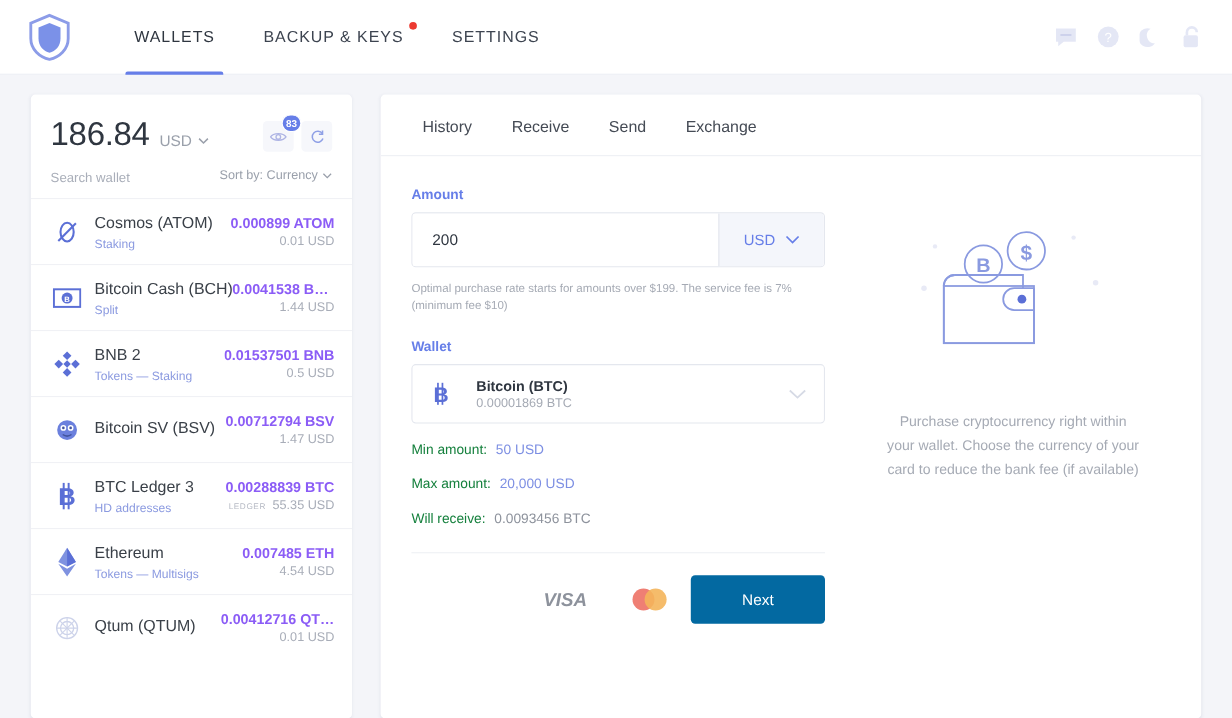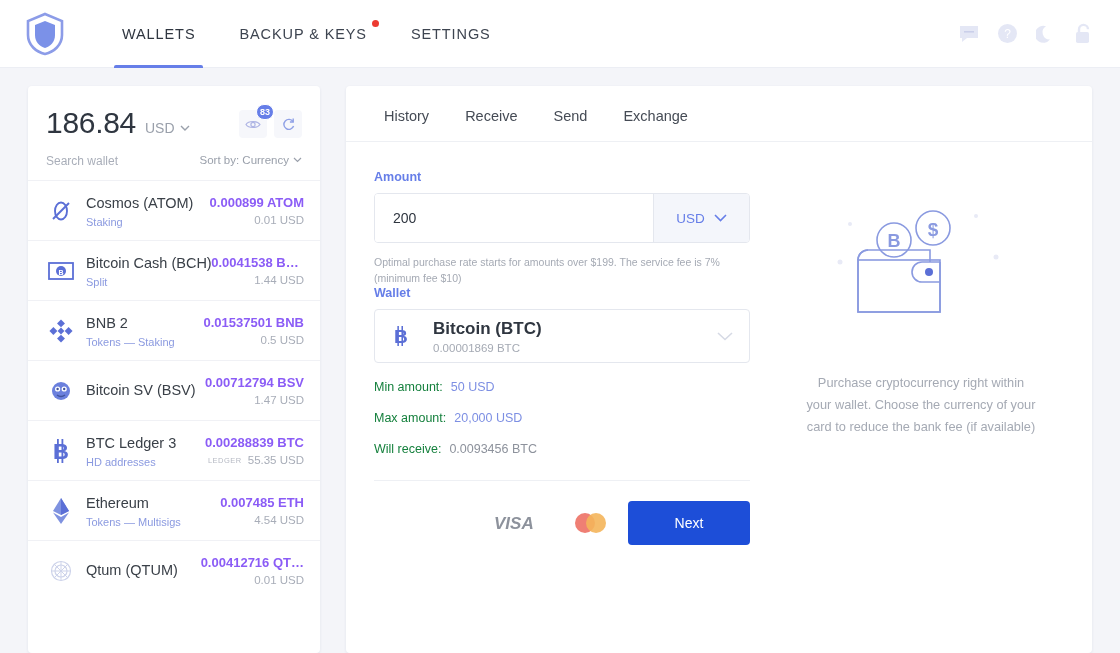--- a/index.html
+++ b/index.html
@@ -132,32 +132,32 @@
   .cur-select {
     width: 96px; background: #f4f6fb; border-left: 1px solid #e4e7ee;
     display: flex; align-items: center; justify-content: center; gap: 9px;
     font-size: 13.5px; color: #667ee8; cursor: pointer;
   }
   .hint { font-size: 10.5px; color: #a5aab4; line-height: 16px; margin-top: 11px; max-width: 372px; }
   .wallet-select {
     display: flex; align-items: center; height: 54px;
     border: 1px solid #e4e7ee; border-radius: 4px; padding: 0 16px; cursor: pointer;
   }
-  .ws-name { font-size: 17px; font-weight: 700; color: #2f3640; }
+  .ws-name { font-size: 13px; font-weight: 700; color: #2f3640; }
   .ws-bal { font-size: 11.5px; color: #a5aab4; margin-top: 3px; }
   .info-row { display: flex; font-size: 12.5px; margin-top: 17px; }
   .info-key { color: #15803d; }
   .info-val { color: #7d8fe3; margin-left: 8px; }
   .info-val.plain { color: #8d929c; }
   .pay-row {
     display: flex; align-items: center; justify-content: flex-end; gap: 18px;
     border-top: 1px solid #eef0f4; margin-top: 24px; padding: 20px 0 0 0;
   }
   .next-btn {
-    width: 122px; height: 44px; background: #1d4ed8; color: #fff;
+    width: 122px; height: 44px; background: #0369a1; color: #fff;
     border: none; border-radius: 4px; font-size: 14px; cursor: pointer;
     font-family: inherit;
   }
   .promo-col {
     flex: 1; display: flex; flex-direction: column;
     align-items: center; justify-content: flex-start; padding: 60px 26px 0 26px;
   }
   .promo-text {
     font-size: 12.8px; color: #a5aab4; text-align: center;
     line-height: 22px; margin-top: 40px; max-width: 230px;
@@ -424,21 +424,21 @@
           <input class="amount-input" value="200" style="">
           <div class="cur-select">
             <span>USD</span>
             <svg width="13" height="8" viewBox="0 0 13 8">
                 <path d="M1 1 L6.5 6.5 L12 1" fill="none" stroke="#667ee8" stroke-width="1.6"></path>
               </svg>
           </div>
         </div>
         <div class="hint">Optimal purchase rate starts for amounts over $199. The service fee is 7% (minimum fee $10)</div>
 
-        <div class="field-label" style="">Wallet</div>
+        <div class="field-label" style="margin-top:22px;">Wallet</div>
         <div class="wallet-select">
           <div style="width:34px;display:flex;align-items:center;">
             <svg width="20" height="24" viewBox="0 0 22 26">
               <text x="11" y="21" font-size="21" fill="#5b6fd6" text-anchor="middle" font-family="Liberation Sans" font-weight="bold">B</text>
               <rect x="7" y="2" width="1.7" height="22" fill="#5b6fd6"></rect>
               <rect x="11.5" y="2" width="1.7" height="22" fill="#5b6fd6"></rect>
             </svg>
           </div>
           <div style="margin-left:8px;">
             <div class="ws-name">Bitcoin (BTC)</div>

